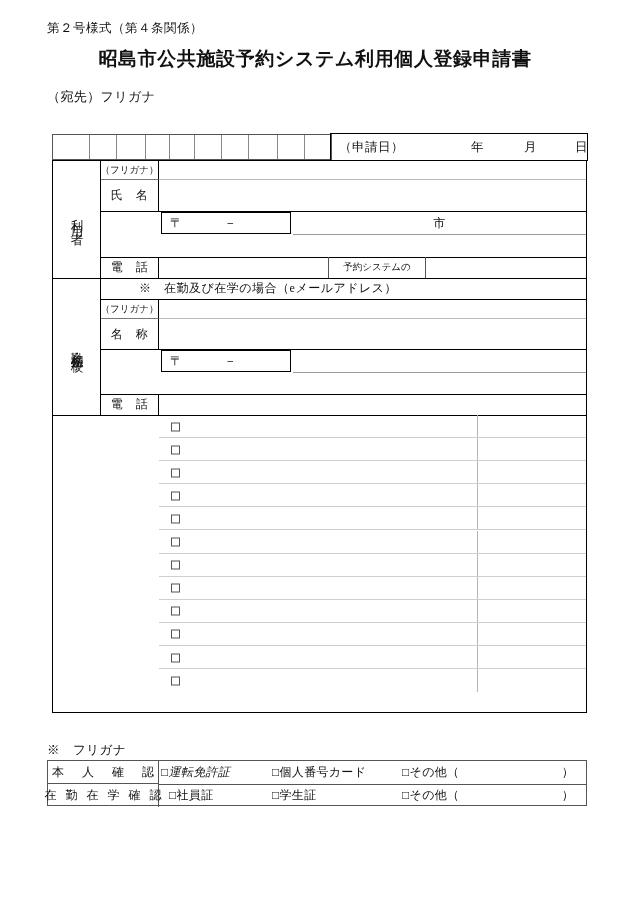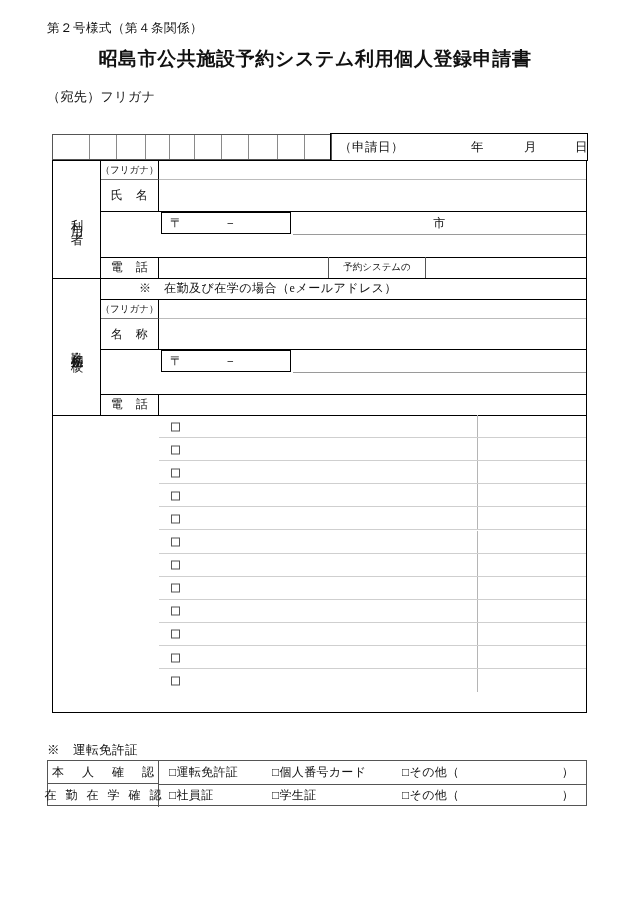--- a/index.html
+++ b/index.html
@@ -291,26 +291,26 @@
         <div class="cb-row" style="top: 508.1px;">
           <span class="cb"></span>
           <span style="position: absolute; left: 30px; top: 50%; transform: translateY(-50%); font-size: 11.5px;"></span>
           <span class="vd"></span>
           <span style="position: absolute; left: 330px; top: 50%; transform: translateY(-50%); font-size: 11.5px;"></span>
         </div>
       </div>
 
   </div>
 
-  <div id="bottom-note">※　運転免許証</div>
+  <div id="bottom-note">※　フリガナ</div>
   <div class="bx" id="bottom-table" style="border:1.2px solid #555;">
 
     <div class="blabel" style="top:0;height:23px;border-bottom:1.1px solid #555;">本　人　確　認</div>
     <div class="bcontent" style="top:0;height:23px;border-bottom:1.1px solid #555;">
-      <span class="opt" style="left:10px;">□運転免許証</span>
+      <span class="opt" style="left:2px;font-style:italic;">□運転免許証</span>
       <span class="opt" style="left:113px;">□個人番号カード</span>
       <span class="opt" style="left:243px;">□その他（</span>
       <span class="paren-close">）</span>
     </div>
 
     <div class="blabel" style="top:23px;height:23px;">在 勤 在 学 確 認</div>
     <div class="bcontent" style="top:23px;height:23px;">
       <span class="opt" style="left:10px;">□社員証</span>
       <span class="opt" style="left:113px;">□学生証</span>
       <span class="opt" style="left:243px;">□その他（</span>

